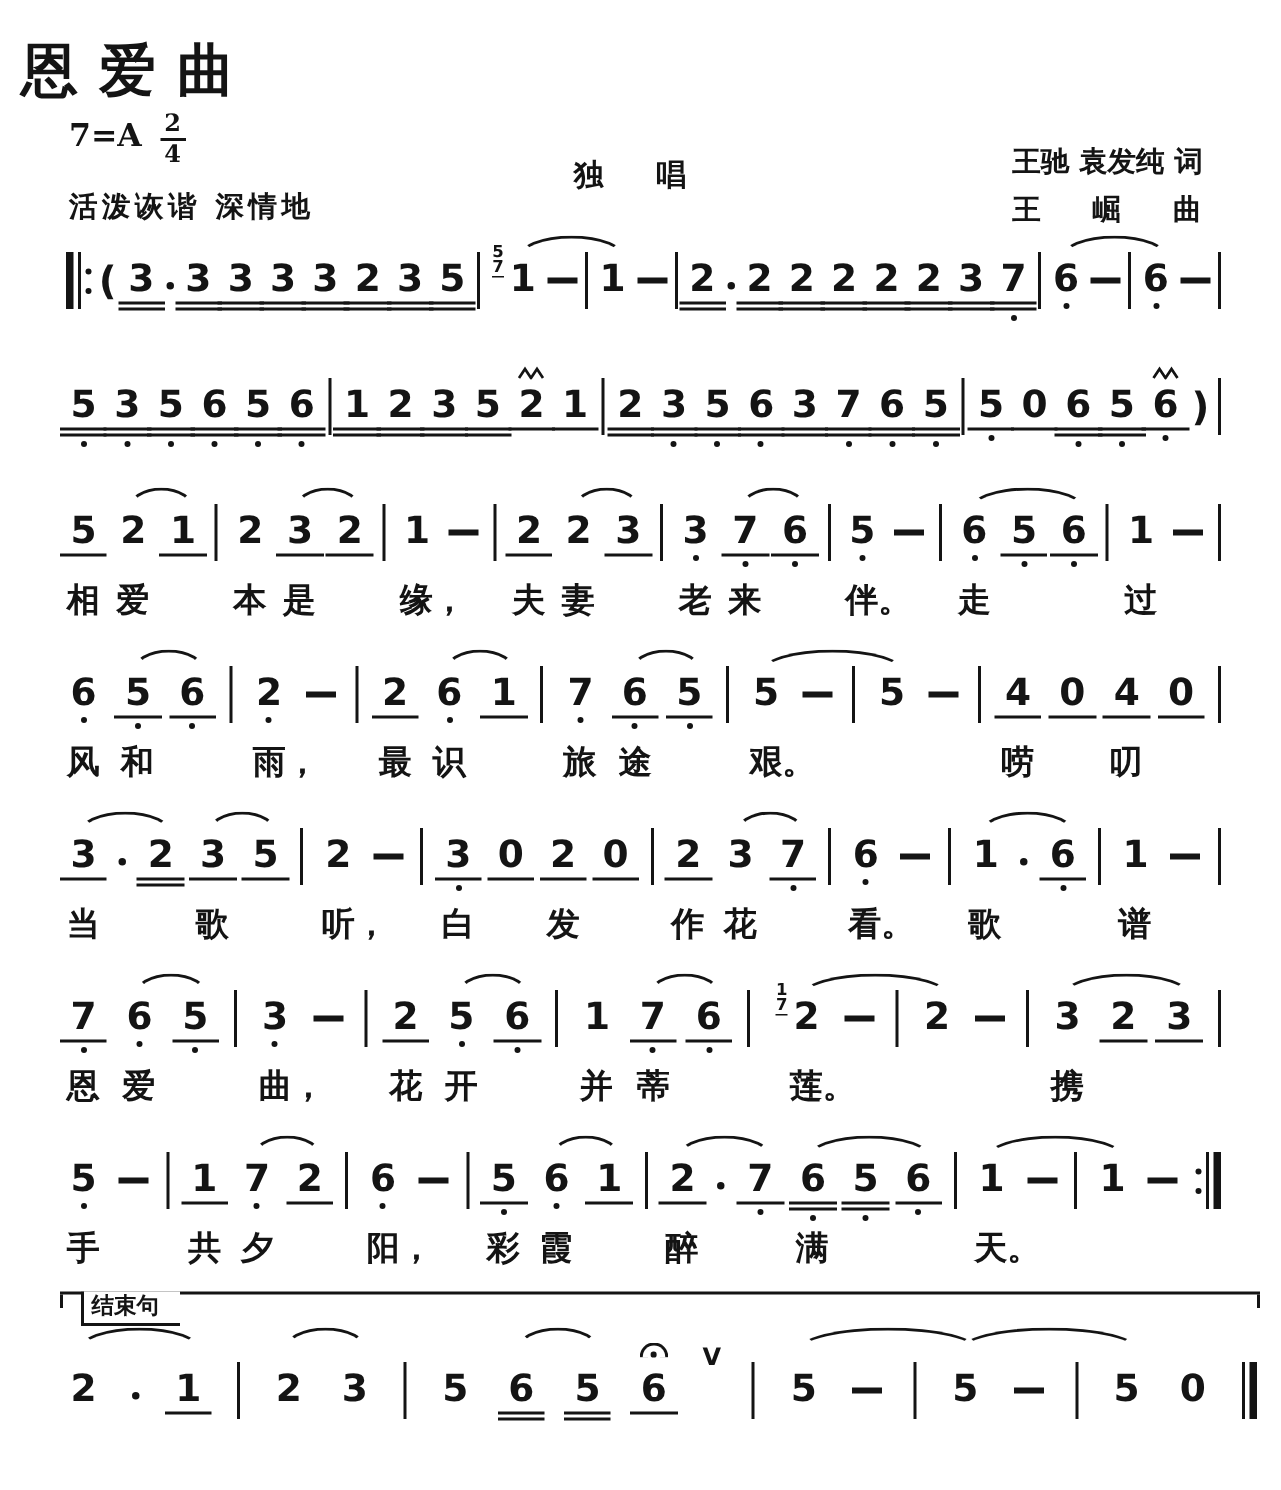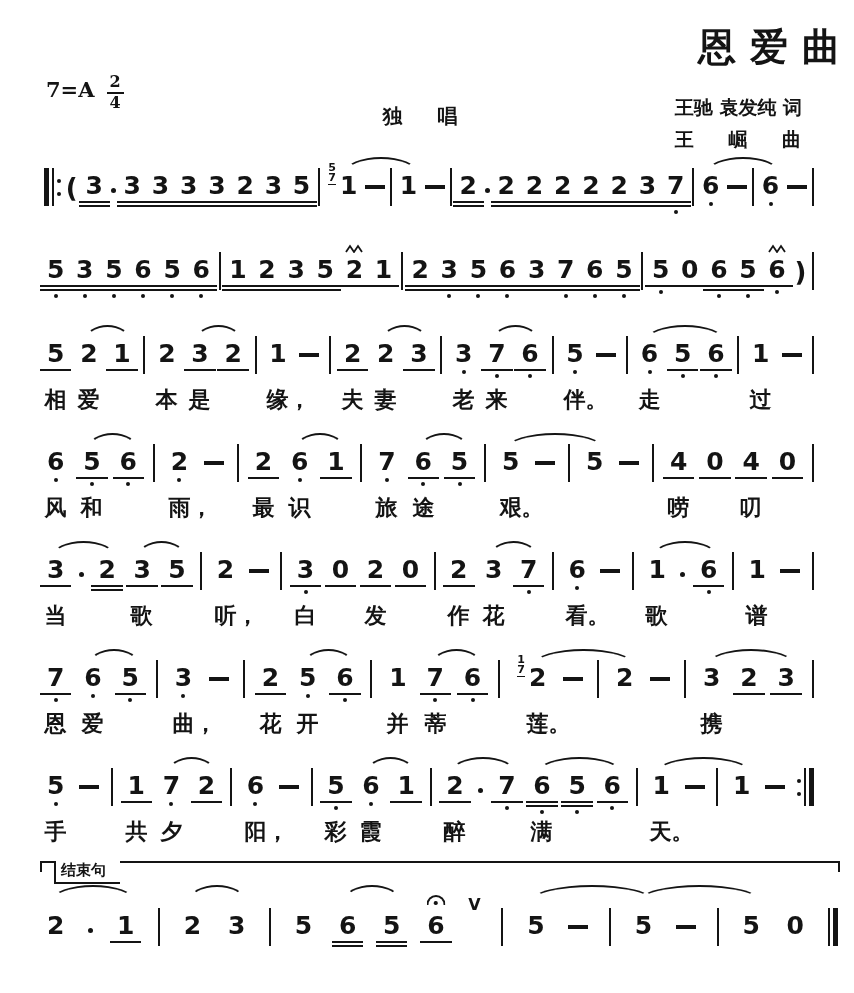--- a/index.html
+++ b/index.html
@@ -2,21 +2,21 @@
 <html style="--ink: #141414; --bg: #ffffff;"><head>
 <meta charset="utf-8">
 <style>
   :root{ --ink:#141414; --bg:#ffffff; }
   html,body{margin:0;padding:0;}
   body{width:854px;height:993px;background:var(--bg);color:var(--ink);
        font-family:"DejaVu Sans",sans-serif;overflow:hidden;}
   .sheet{position:relative;width:854px;height:993px;box-sizing:border-box;padding-top:8px;}
 
   
-  .title{margin:0;text-align:right;font-family:Liberation Serif, serif;font-weight:700;
+  .title{margin:0;text-align:left;font-family:Liberation Serif, serif;font-weight:700;
          font-size:38px;letter-spacing:14px;padding:14px 0 0 14px;}
   .meta{position:relative;height:78px;margin:2px 42px 0 42px;
         font-family:"DejaVu Serif",serif;font-weight:700;}
   .key-time{position:absolute;left:4px;top:2px;display:flex;align-items:flex-start;gap:12px;
             font-size:21px;}
   .timesig{display:flex;flex-direction:column;align-items:center;font-size:16px;line-height:1.05;
            transform:translateY(-3px);}
   .tnum{border-bottom:2px solid var(--ink);padding:0 3px 1px;}
   .tden{padding-top:1px;}
   .tempo{position:absolute;left:4px;bottom:2px;font-size:19px;letter-spacing:3px;}
@@ -78,20 +78,21 @@
   <header>
     <h1 class="title">恩爱曲</h1>
     <div class="meta">
       <div class="key-time">
         <span>7=A</span>
         <span class="timesig">
           <span class="tnum">2</span>
           <span class="tden">4</span>
         </span>
       </div>
+      <div class="tempo">活泼诙谐  深情地</div>
       <div class="subtitle">独 唱</div>
       <div class="credits">
         <div>王驰 袁发纯 词</div>
         <div class="row2">
           <span>王</span>
           <span>崛</span>
           <span>曲</span>
         </div>
       </div>
     </div>

